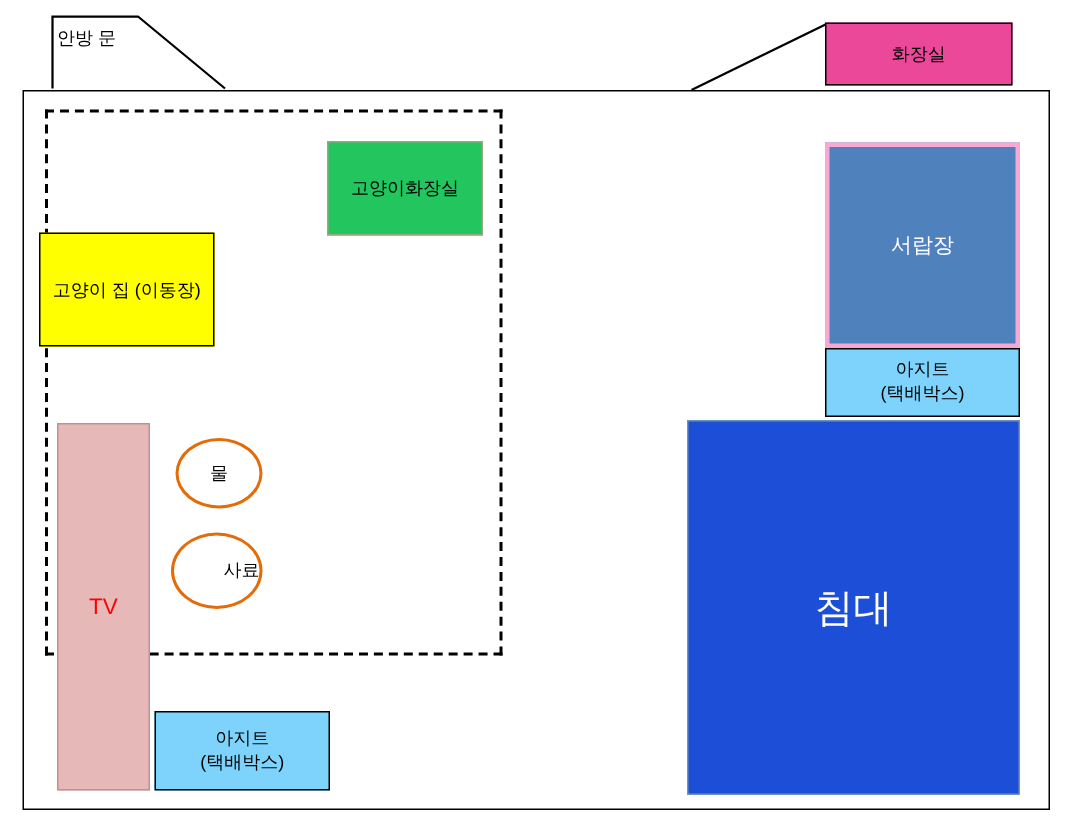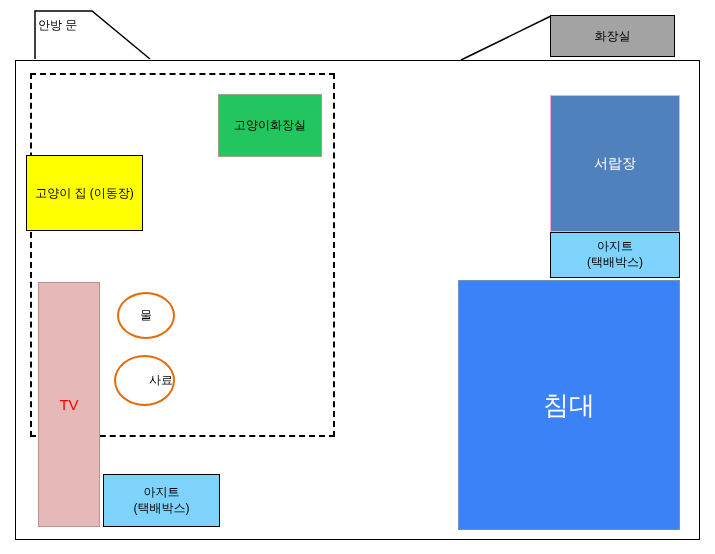--- a/index.html
+++ b/index.html
@@ -96,46 +96,46 @@
   }
   #hideout-drawer {
     left: 550px; top: 232px;
     width: 130px; height: 46px;
   }
 
   #drawer-chest {
     left: 550px; top: 95px;
     width: 130px; height: 137px;
     background: #4f81bd;
-    border: 1px solid #f9a8d4;
+    border: 3px solid #f9a8d4;
     color: #ffffff;
     font-size: 14px;
   }
 
   #bed {
     left: 458px; top: 280px;
     width: 222px; height: 250px;
-    background: #3b82f6;
+    background: #1d4ed8;
     border: 1px solid #7093bb;
     color: #ffffff;
     font-size: 26px;
   }
   #watermark {
     position: absolute;
     left: 10px;
     bottom: 28px;
     color: #000000;
     font-size: 11px;
     white-space: nowrap;
   }
 
   #bathroom-door-box {
     left: 550px; top: 15px;
     width: 125px; height: 42px;
-    background: #a3a3a3;
+    background: #ec4899;
     border: 1px solid #000000;
     z-index: 1;
   }
 
   #bedroom-door-label {
     left: 38px; top: 17px;
     font-size: 12px;
     color: #000000;
     white-space: nowrap;
   }

